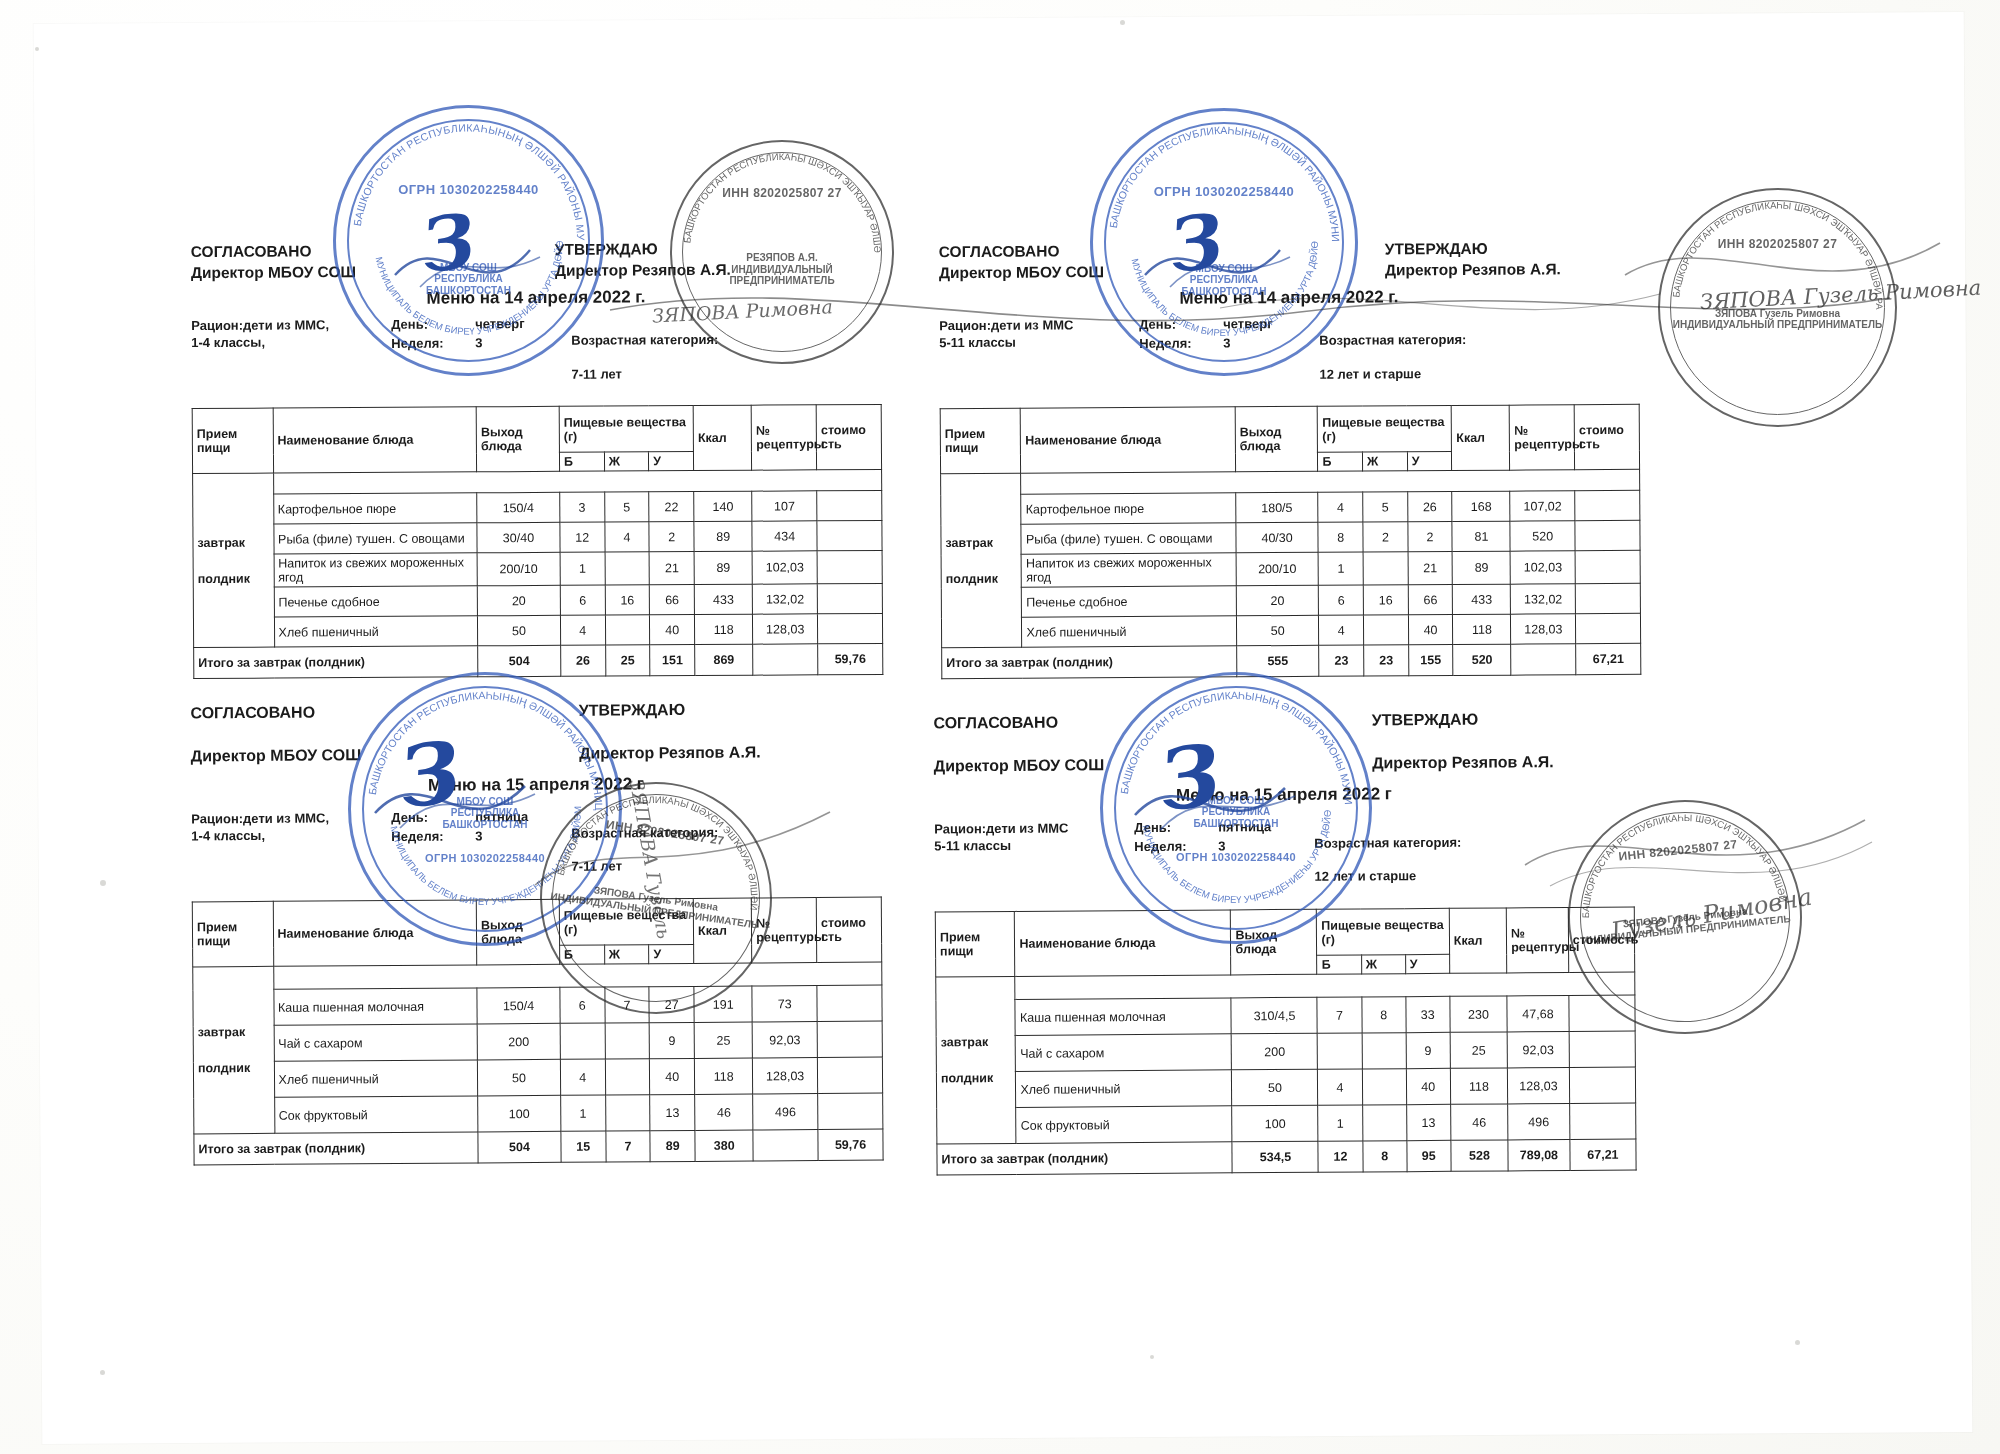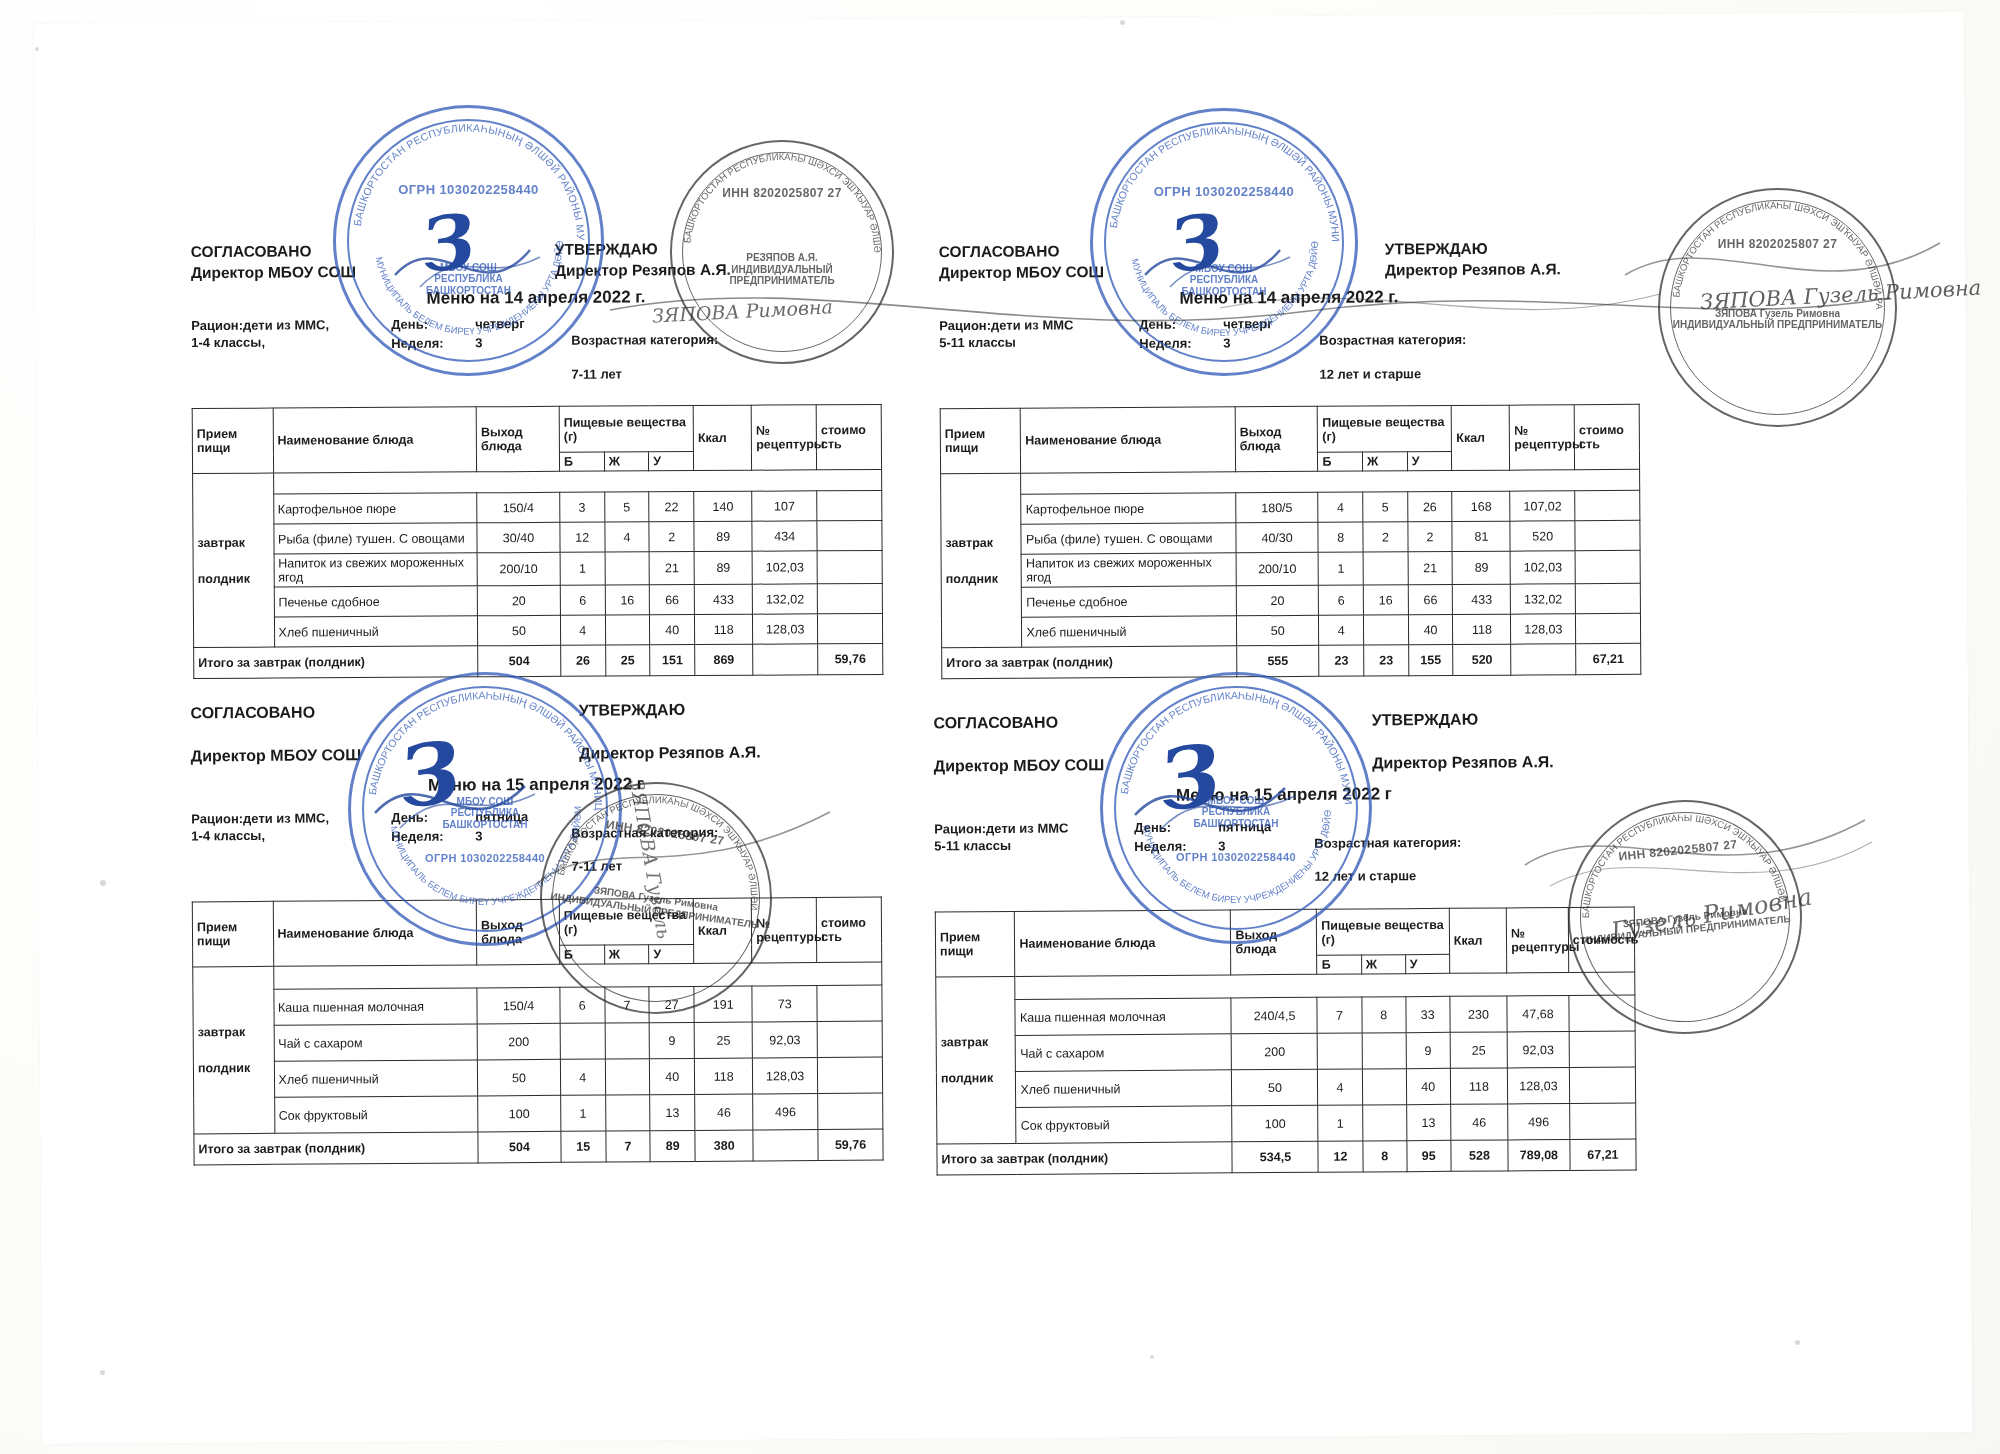--- a/index.html
+++ b/index.html
@@ -596,21 +596,21 @@
     </tr>
     <tr>
       <td rowspan="5" class="meal-cell">
         <span>завтрак</span>
         <span class="second">полдник</span>
       </td>
       <td colspan="8" style="border-left:1px solid #2b2b2b; height:18px;"></td>
     </tr>
     <tr class="rowh" style="height:36px;">
       <td class="dish">Каша пшенная молочная</td>
-      <td class="c">240/4,5</td>
+      <td class="c">310/4,5</td>
       <td class="c">7</td>
       <td class="c">8</td>
       <td class="c">33</td>
       <td class="c">230</td>
       <td class="c">47,68</td>
       <td class="c"></td>
     </tr>
     <tr class="rowh" style="height:36px;">
       <td class="dish">Чай с сахаром</td>
       <td class="c">200</td>

